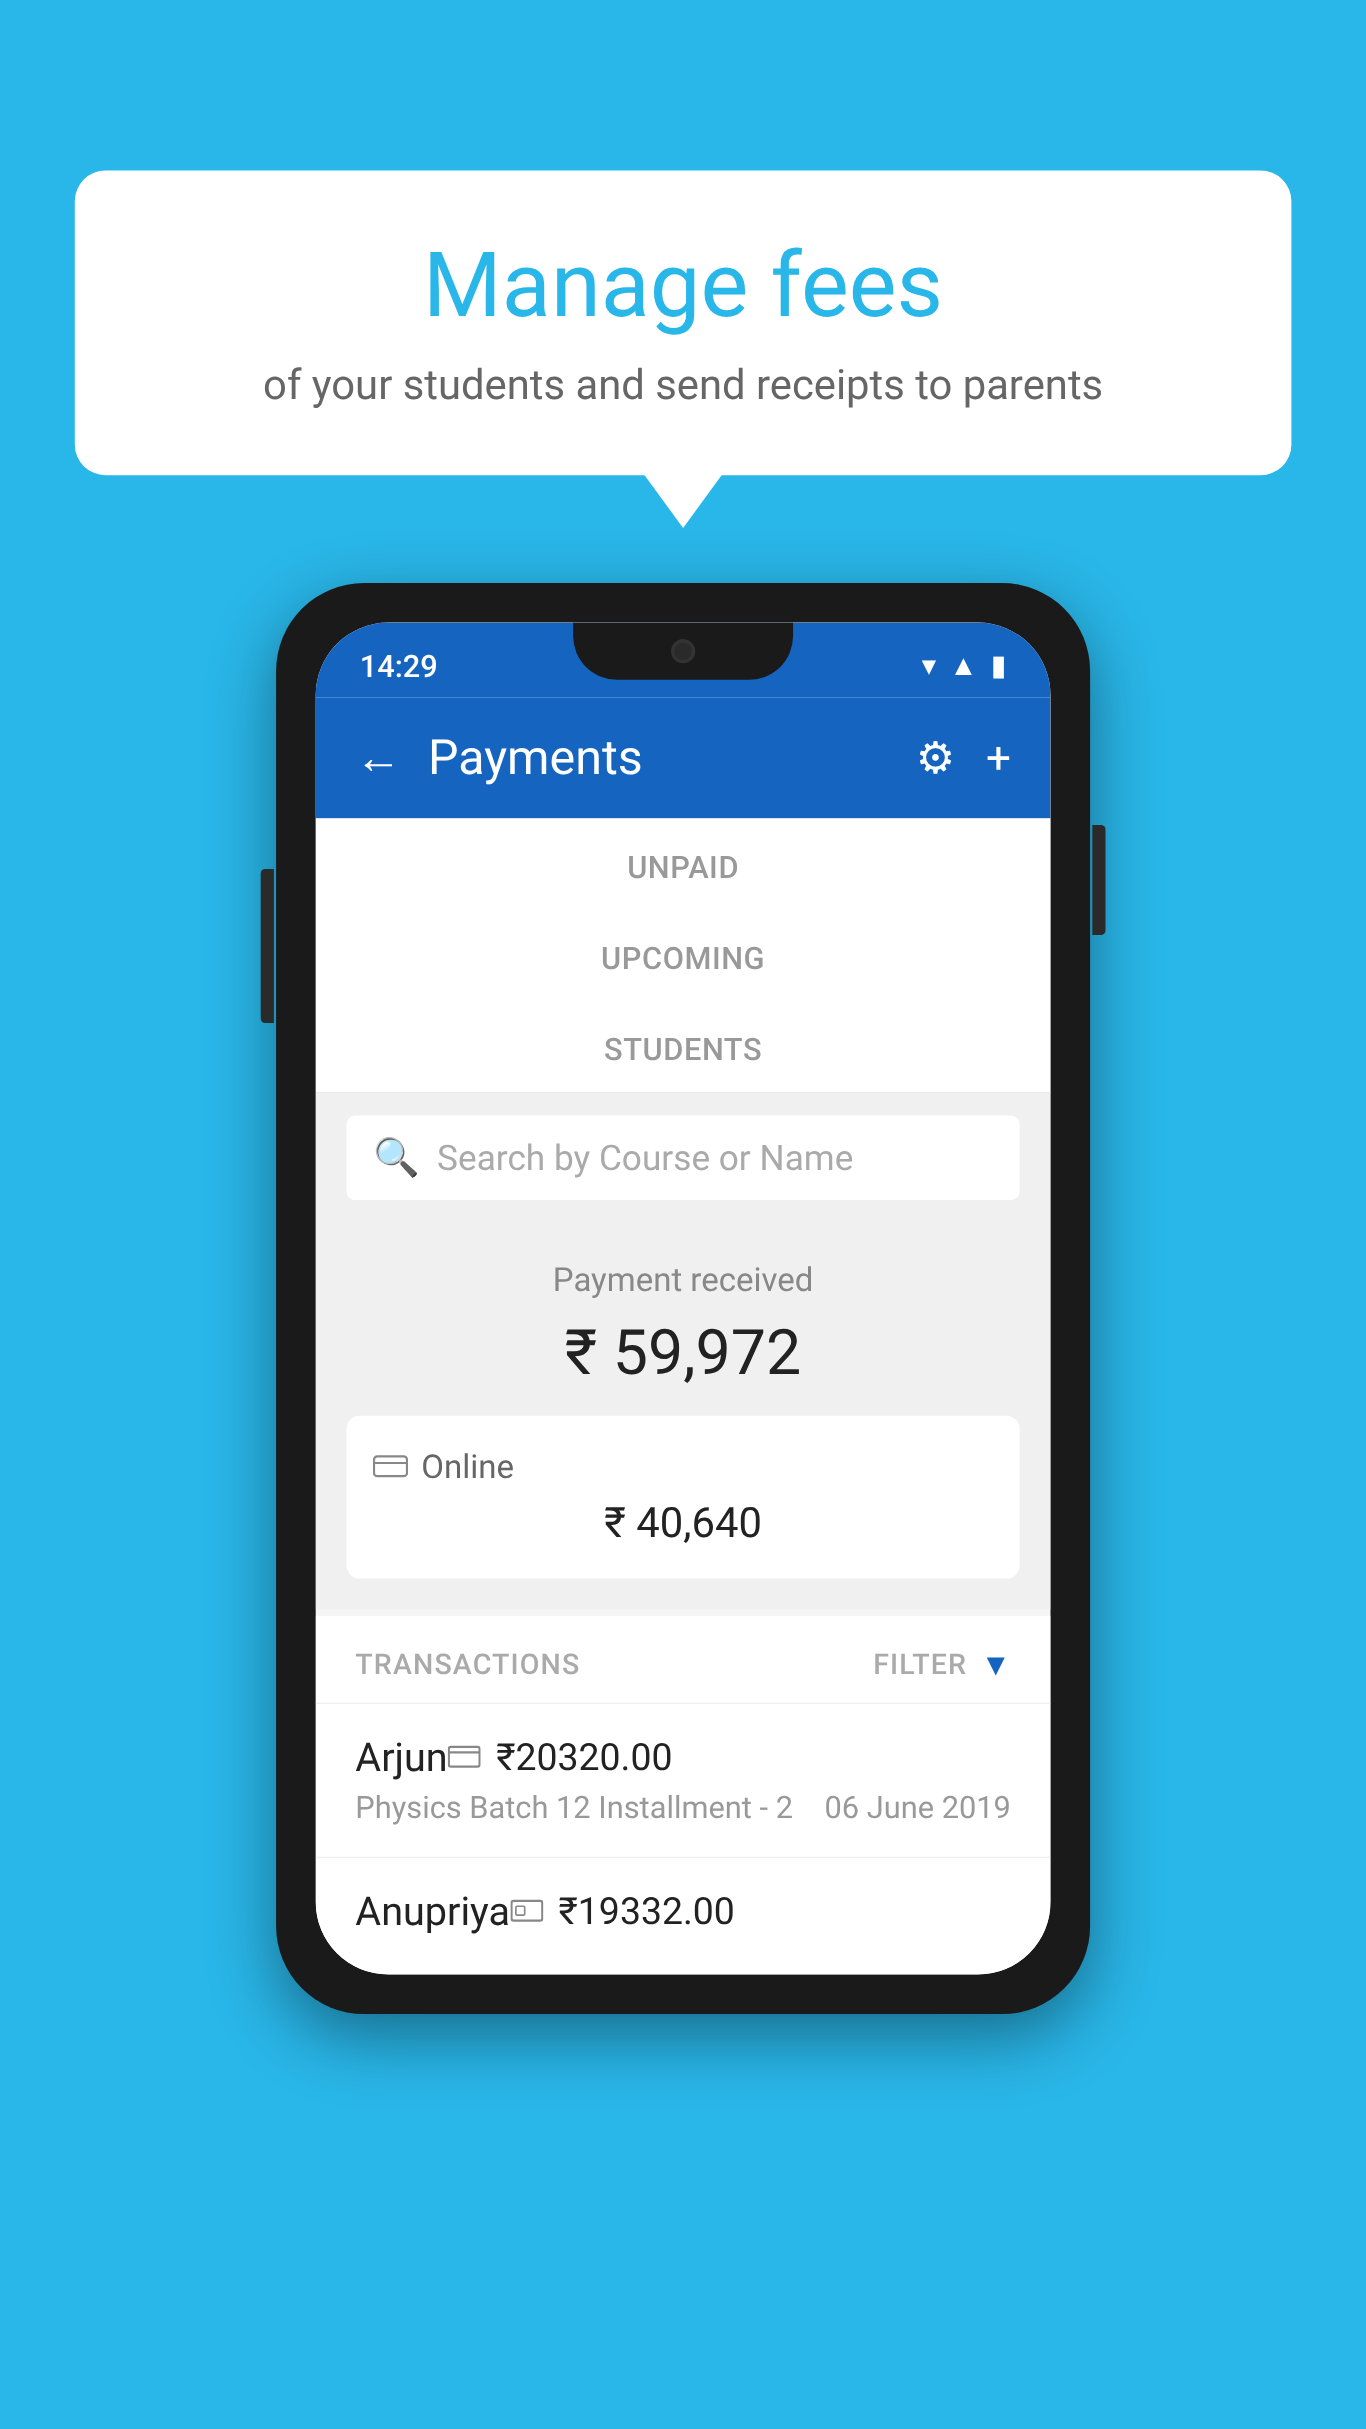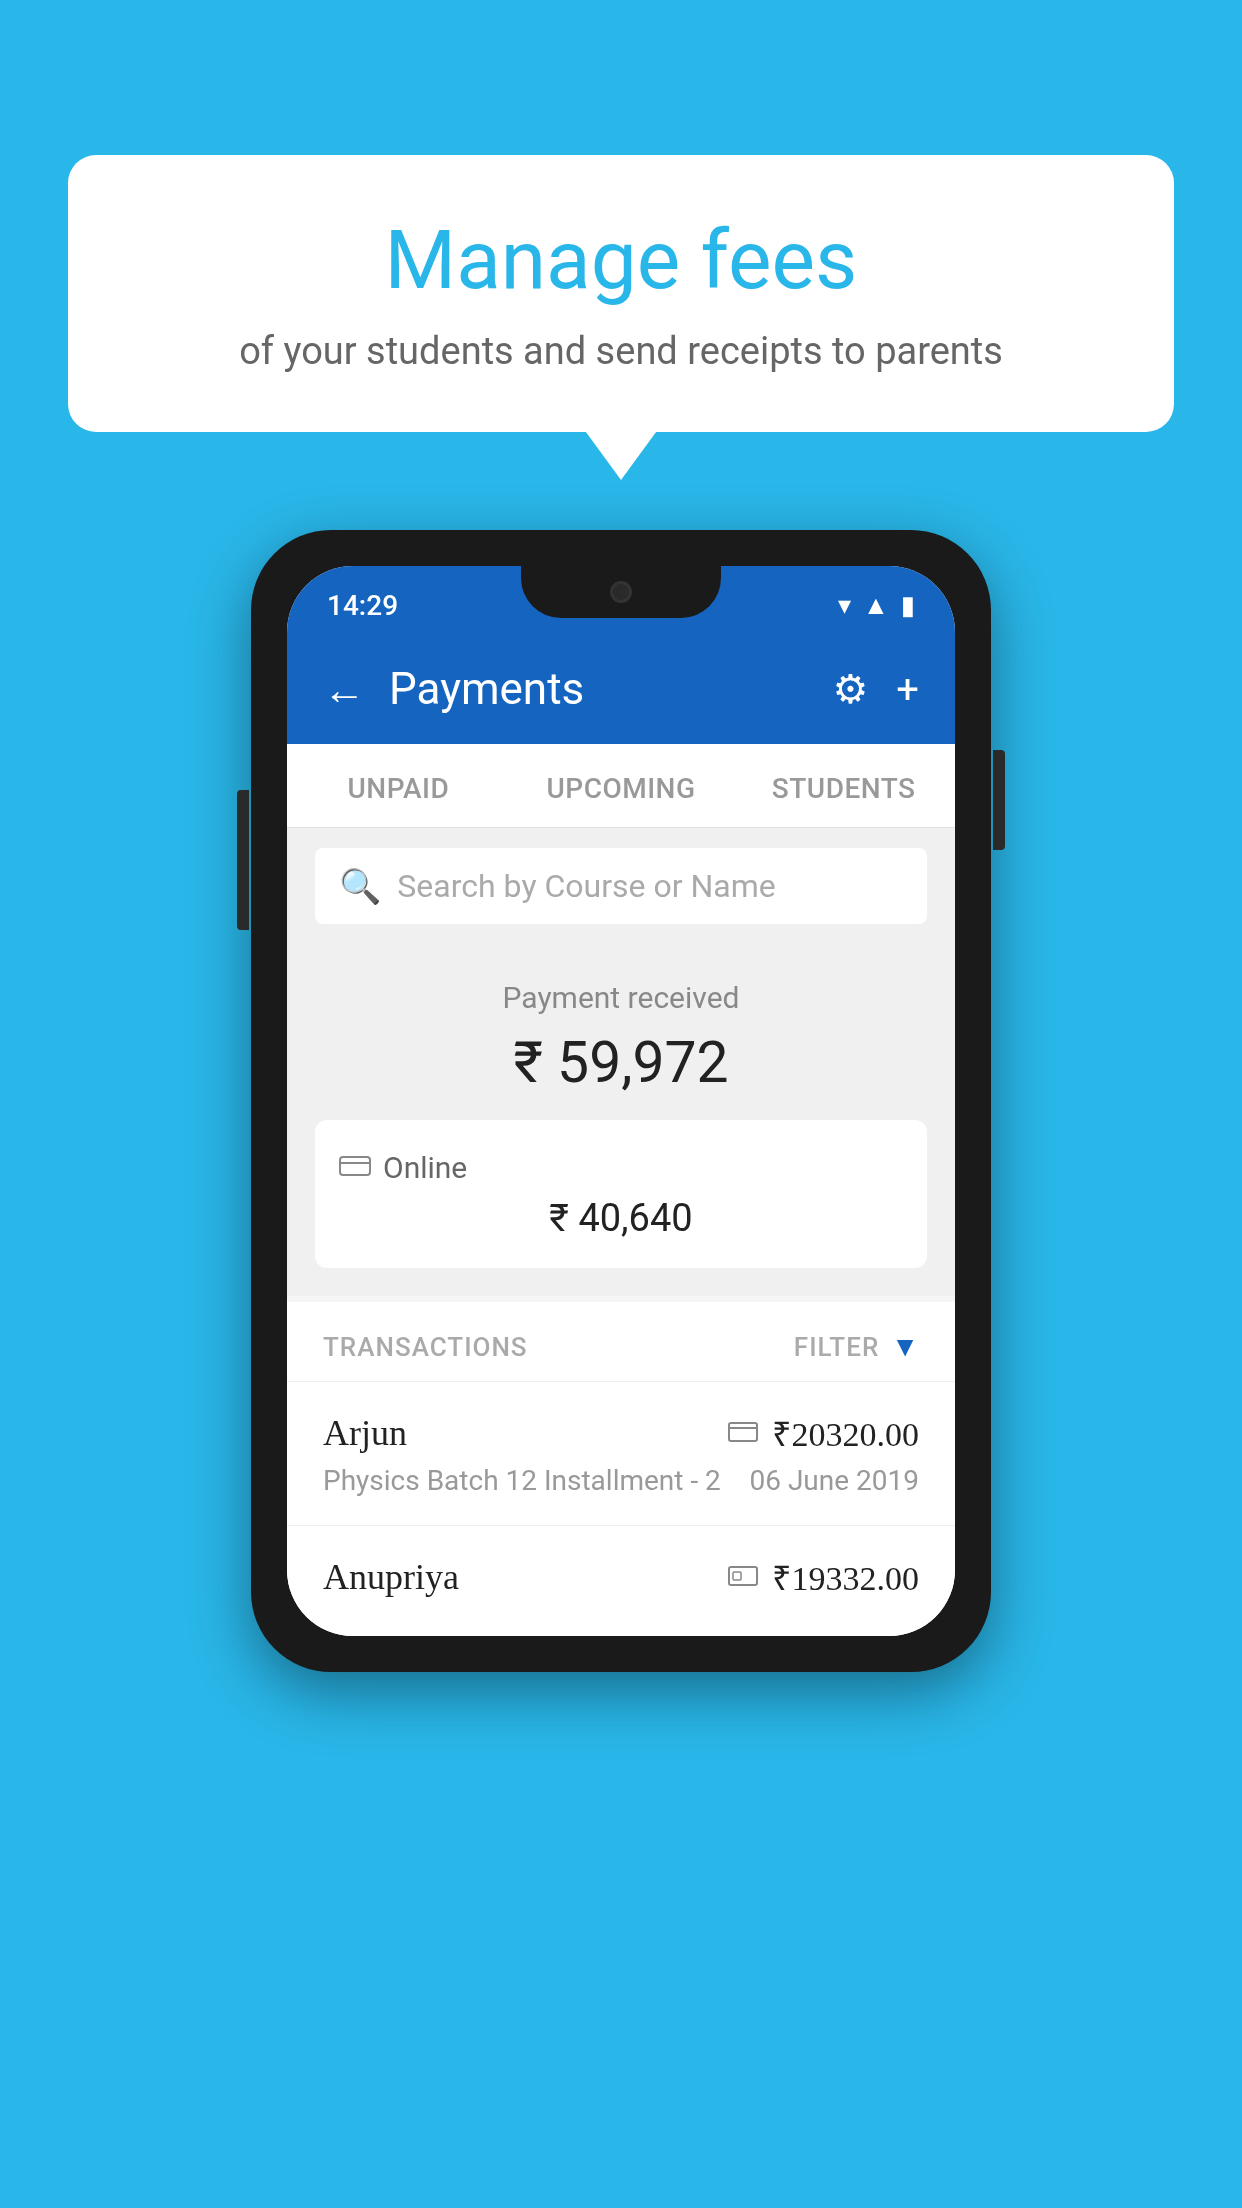--- a/index.html
+++ b/index.html
@@ -193,20 +193,21 @@
     .header-icon {
       color: white;
       font-size: 40px;
     }
 
     
     .tabs-container {
       background: white;
       display: flex;
       border-bottom: 1px solid #e0e0e0;
+      flex-direction: column;
     }
 
     .tab {
       flex: 1;
       text-align: center;
       padding: 28px 0 22px;
       font-size: 28px;
       font-weight: 500;
       color: #999;
       cursor: pointer;
@@ -348,23 +349,22 @@
     
     .transaction-row {
       background: white;
       padding: 28px 36px;
       border-top: 1px solid #eee;
     }
 
     .transaction-top {
       display: flex;
       align-items: center;
-      justify-content: space-between;
+      justify-content: flex-start;
       margin-bottom: 8px;
-      font-family: Liberation Serif, serif;
     }
 
     .transaction-name {
       font-size: 36px;
       color: #222;
       font-weight: 400;
     }
 
     .transaction-right {
       display: flex;

